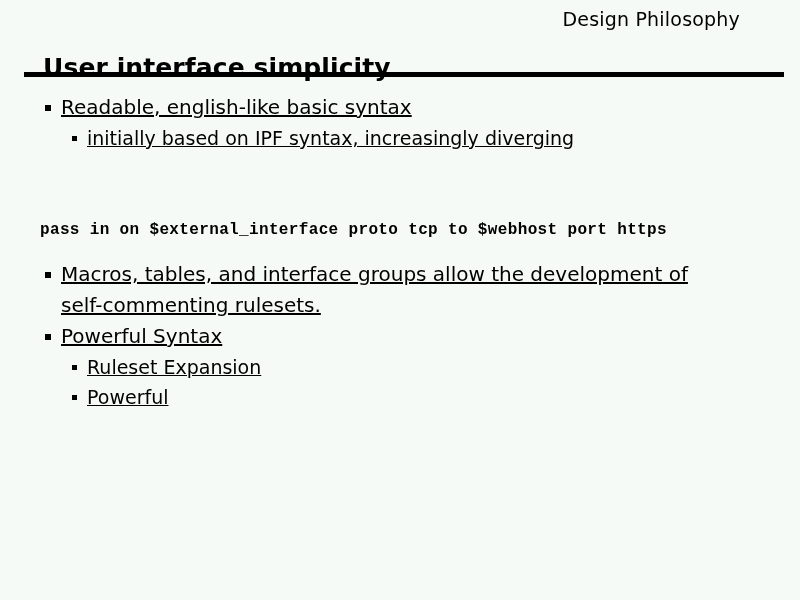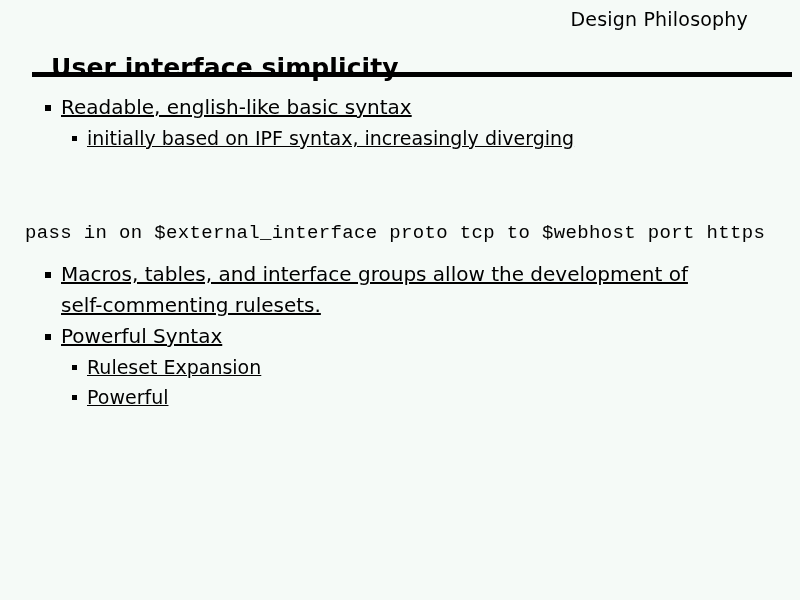--- a/index.html
+++ b/index.html
@@ -17,21 +17,21 @@
   .slide {
     position: relative;
     width: 800px;
     height: 600px;
     background: #f5faf7;
   }
 
   
   .slide-header {
     position: absolute;
-    left: 16px;
+    left: 8px;
     top: 0;
     width: 756px;
     height: 80px;
   }
   .header-category {
     position: absolute;
     right: 24px;
     top: 8px;
     font-family: "DejaVu Sans", sans-serif;
     font-size: 19px;
@@ -115,28 +115,29 @@
     width: 5px;
     height: 5px;
   }
 
   .group-one { position: absolute; left: 0; top: 0; width: 800px; }
   .group-two { position: absolute; left: 0; top: 167px; width: 739px; }
 
   
   .code-line {
     position: absolute;
-    left: 25px;
+    left: 40px;
     top: 112px;
     font-family: "Liberation Mono", "DejaVu Sans Mono", monospace;
-    font-size: 19px;
+    font-size: 16px;
     line-height: 20px;
     letter-spacing: 0.35px;
     color: #000;
     white-space: pre;
+    font-weight: bold;
   }
 </style>
 </head>
 <body>
 
 <div class="slide">
 
   <div class="slide-header">
     <div class="header-category">Design Philosophy</div>
     <h1 class="slide-title">User interface simplicity</h1>

